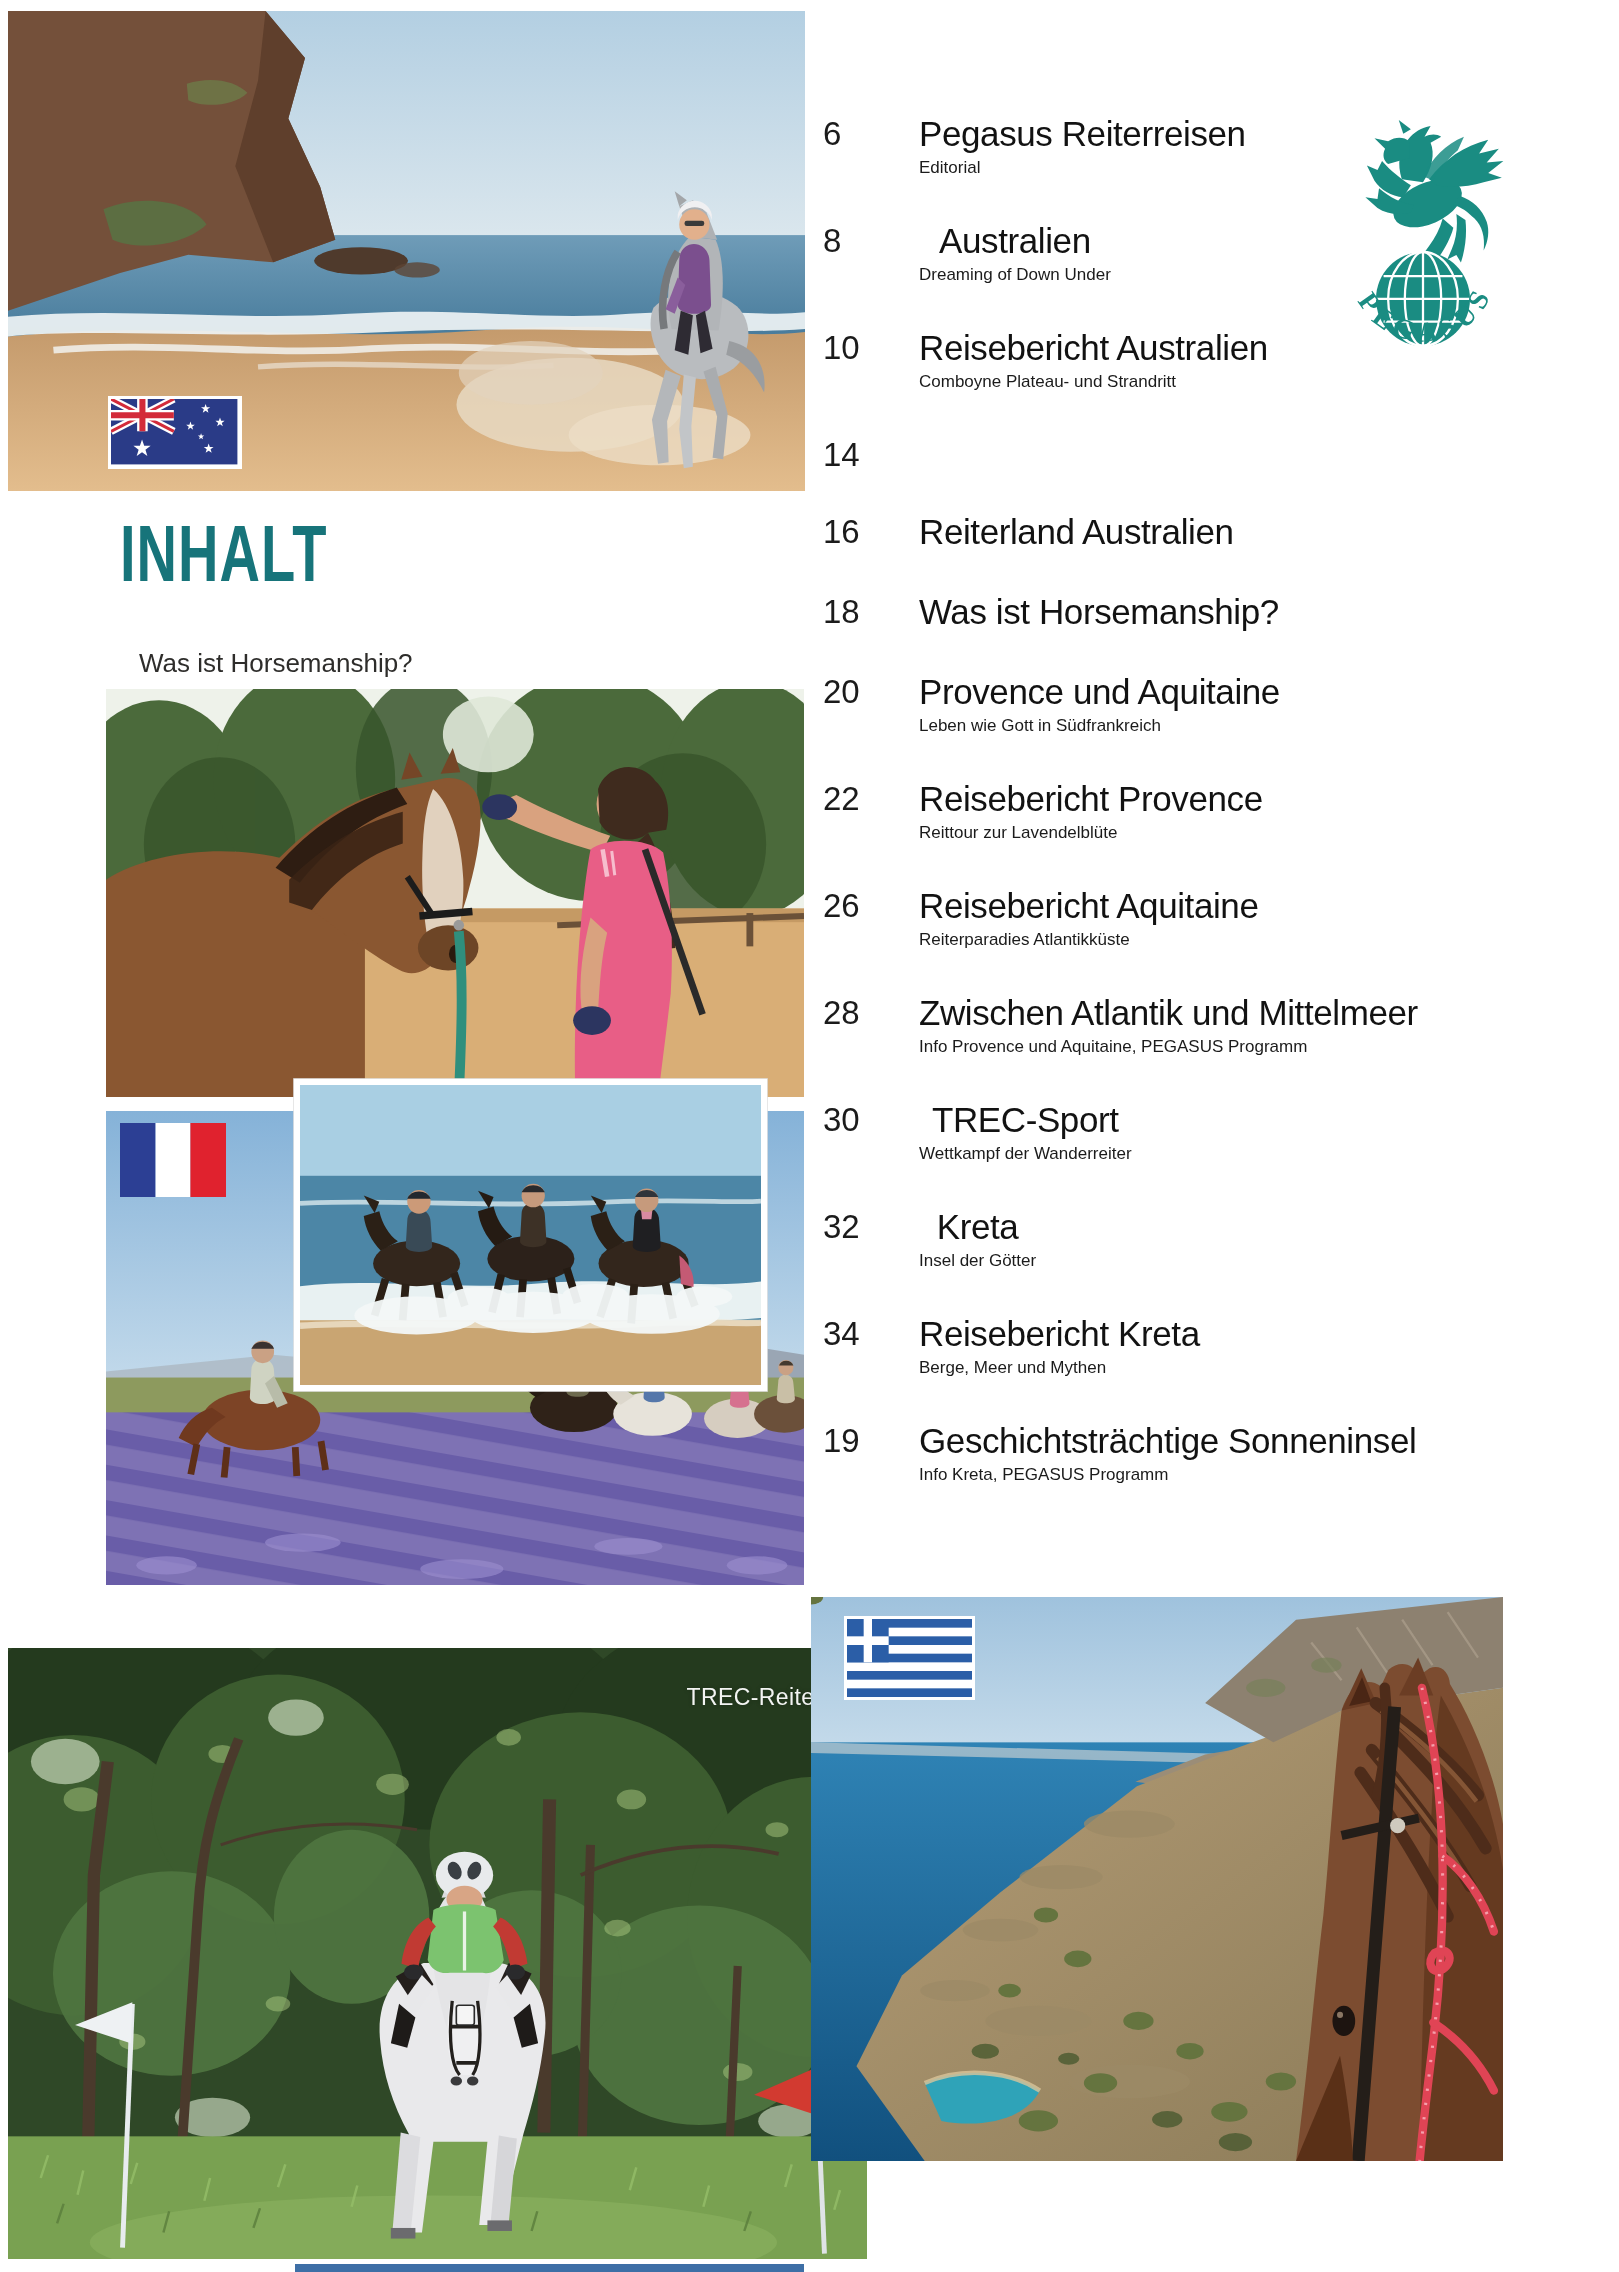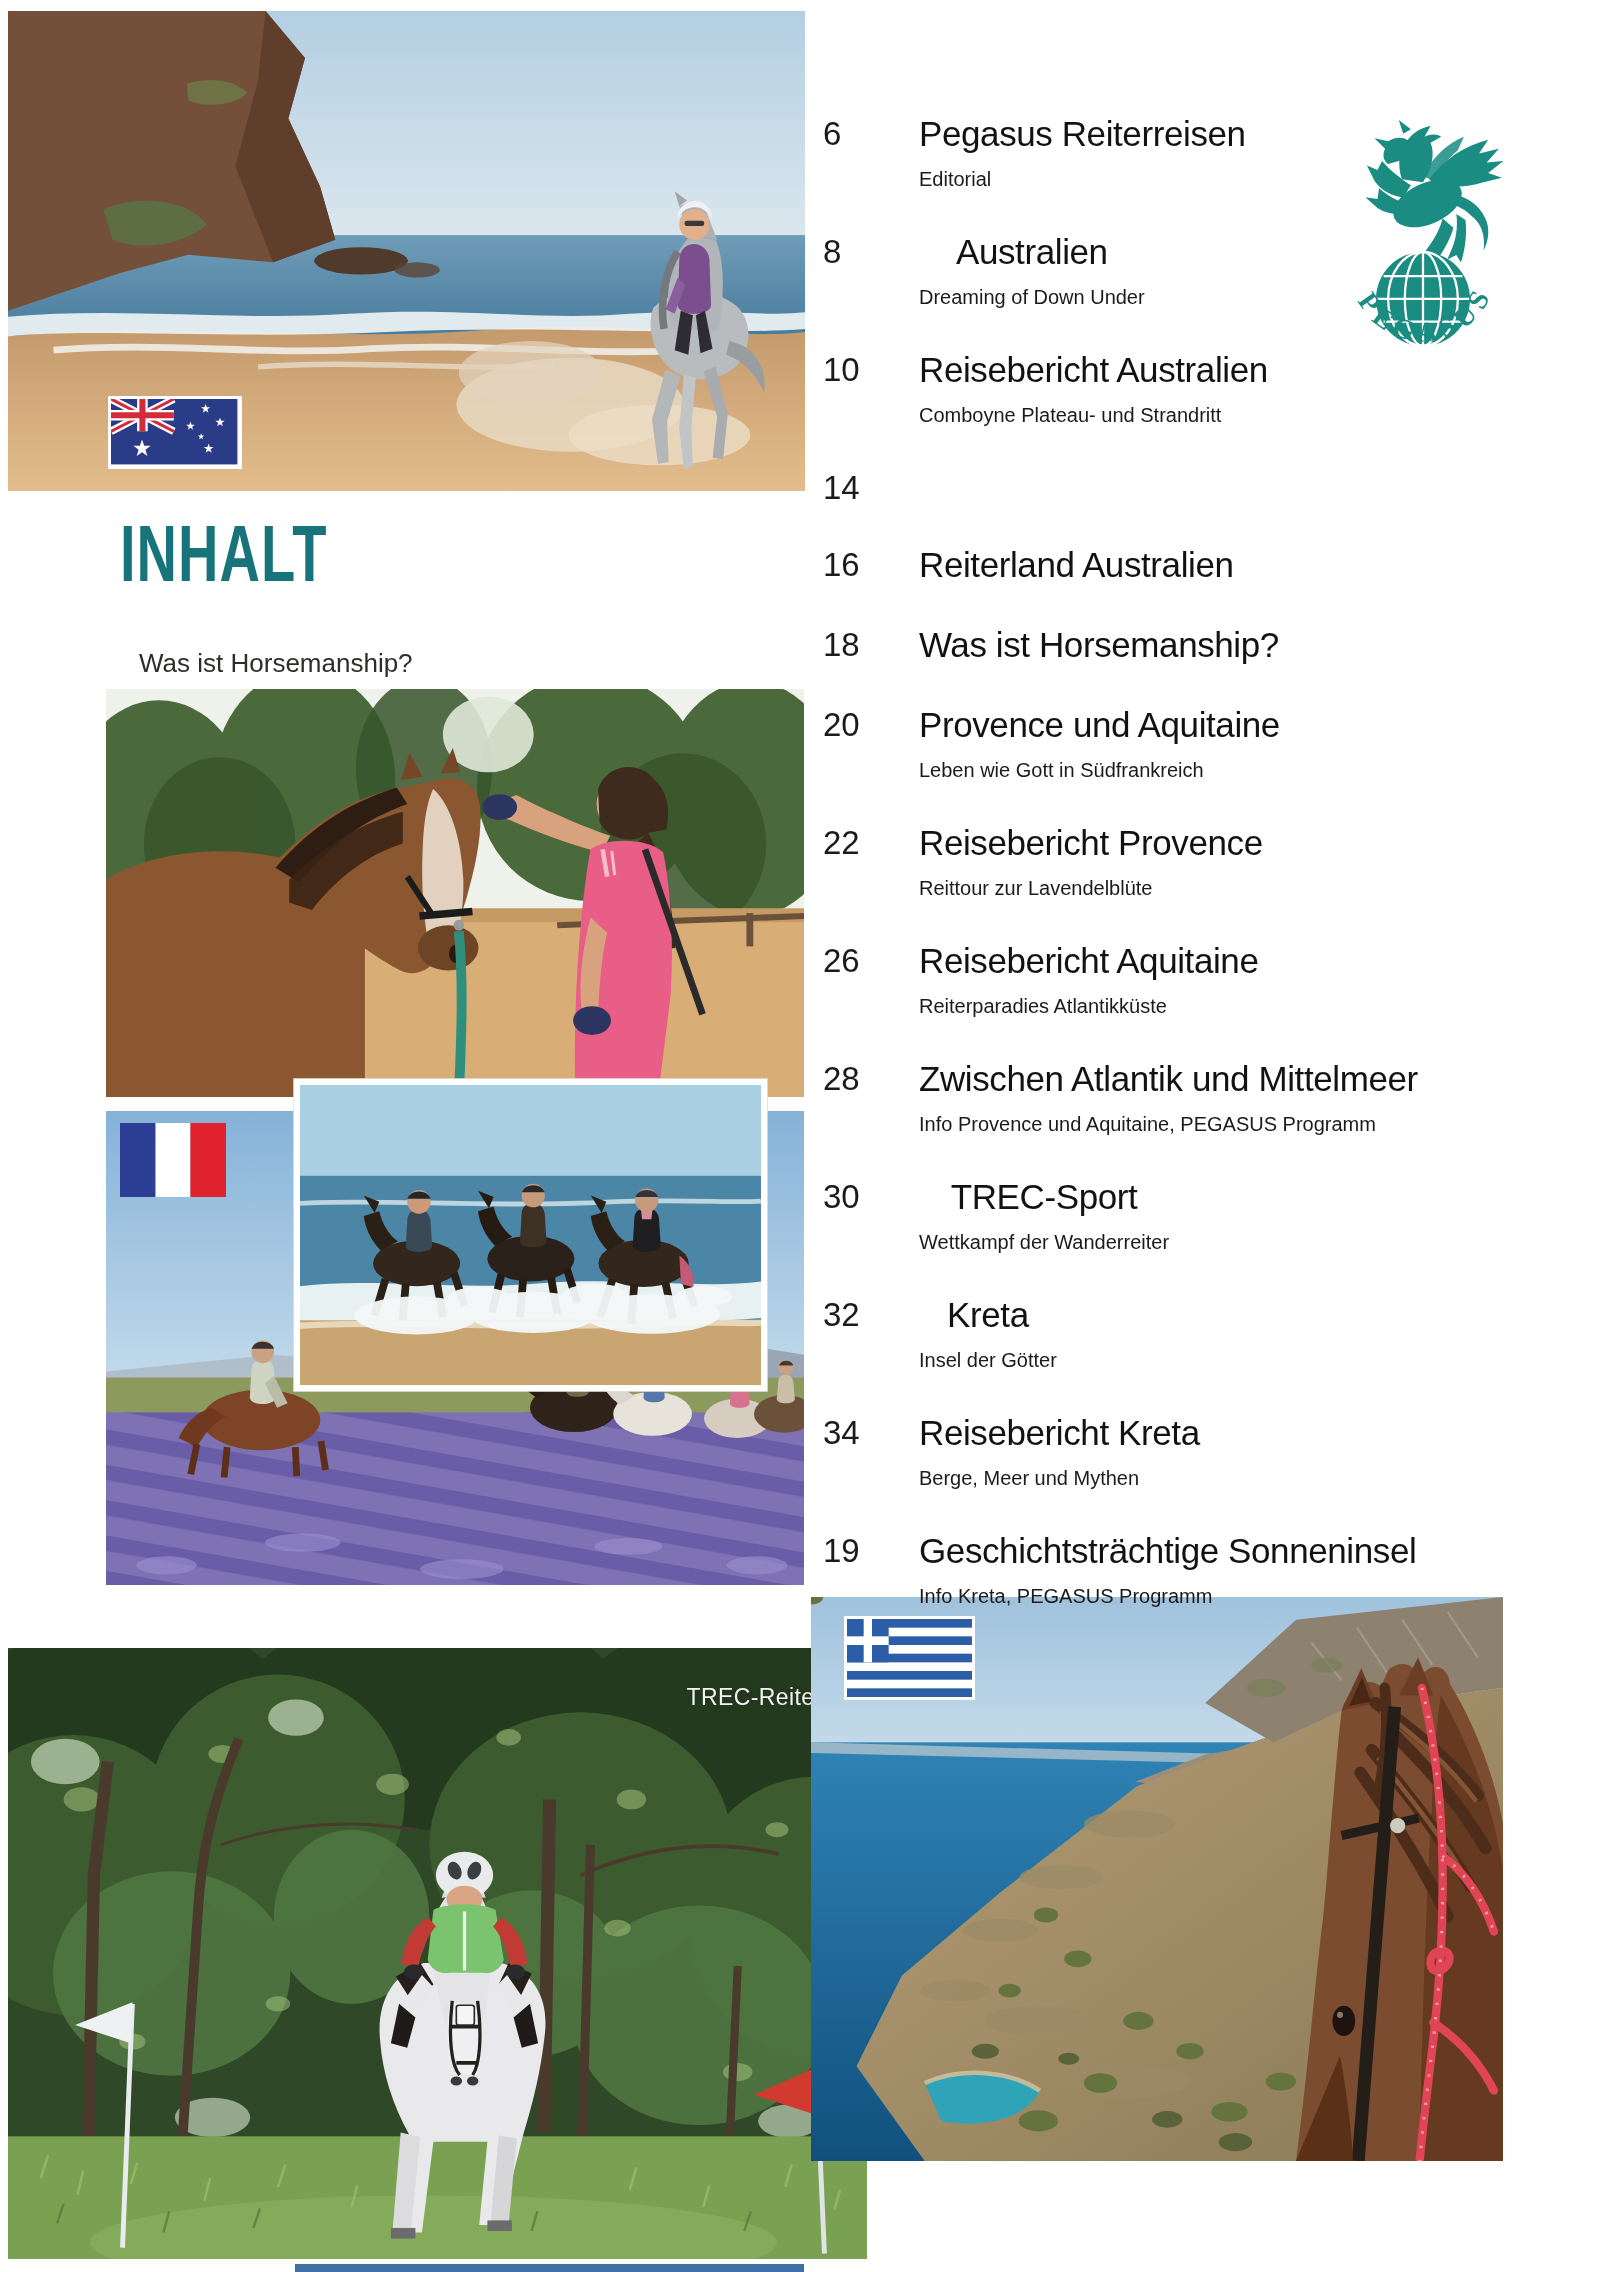--- a/index.html
+++ b/index.html
@@ -34,21 +34,21 @@
   
   #trec-caption{position:absolute;right:39px;top:36px;font-size:23px;color:rgba(255,255,255,.95);
                 letter-spacing:0.4px;text-shadow:0 0 4.5px rgba(0,0,0,.25);}
 
   
   #toc{position:absolute;left:823px;top:115px;width:667px;}
   .toc-entry{display:flex;align-items:flex-start;margin-bottom:39px;cursor:default;}
   .toc-entry.no-sub{margin-bottom:42px;}
   .toc-num{width:96px;flex:0 0 96px;font-size:33px;line-height:38px;color:#1b1b1b;}
   .toc-title{font-size:35px;line-height:38px;color:#121212;letter-spacing:-0.4px;text-align:center;}
-  .toc-subtitle{font-size:20px;line-height:30px;margin-top:11px;color:#1b1b1b;}
+  .toc-subtitle{font-size:17px;line-height:30px;margin-top:0;color:#1b1b1b;}
 
   
   #pegasus-logo{position:absolute;left:1335px;top:117px;width:176px;height:254px;}
   #pegasus-logo svg{display:block;width:100%;height:100%;}
 
   
   #bottom-bar{position:absolute;left:295px;top:2264px;width:509px;height:9px;background:#3e6fa6;}
 </style>
 </head>
 <body>

